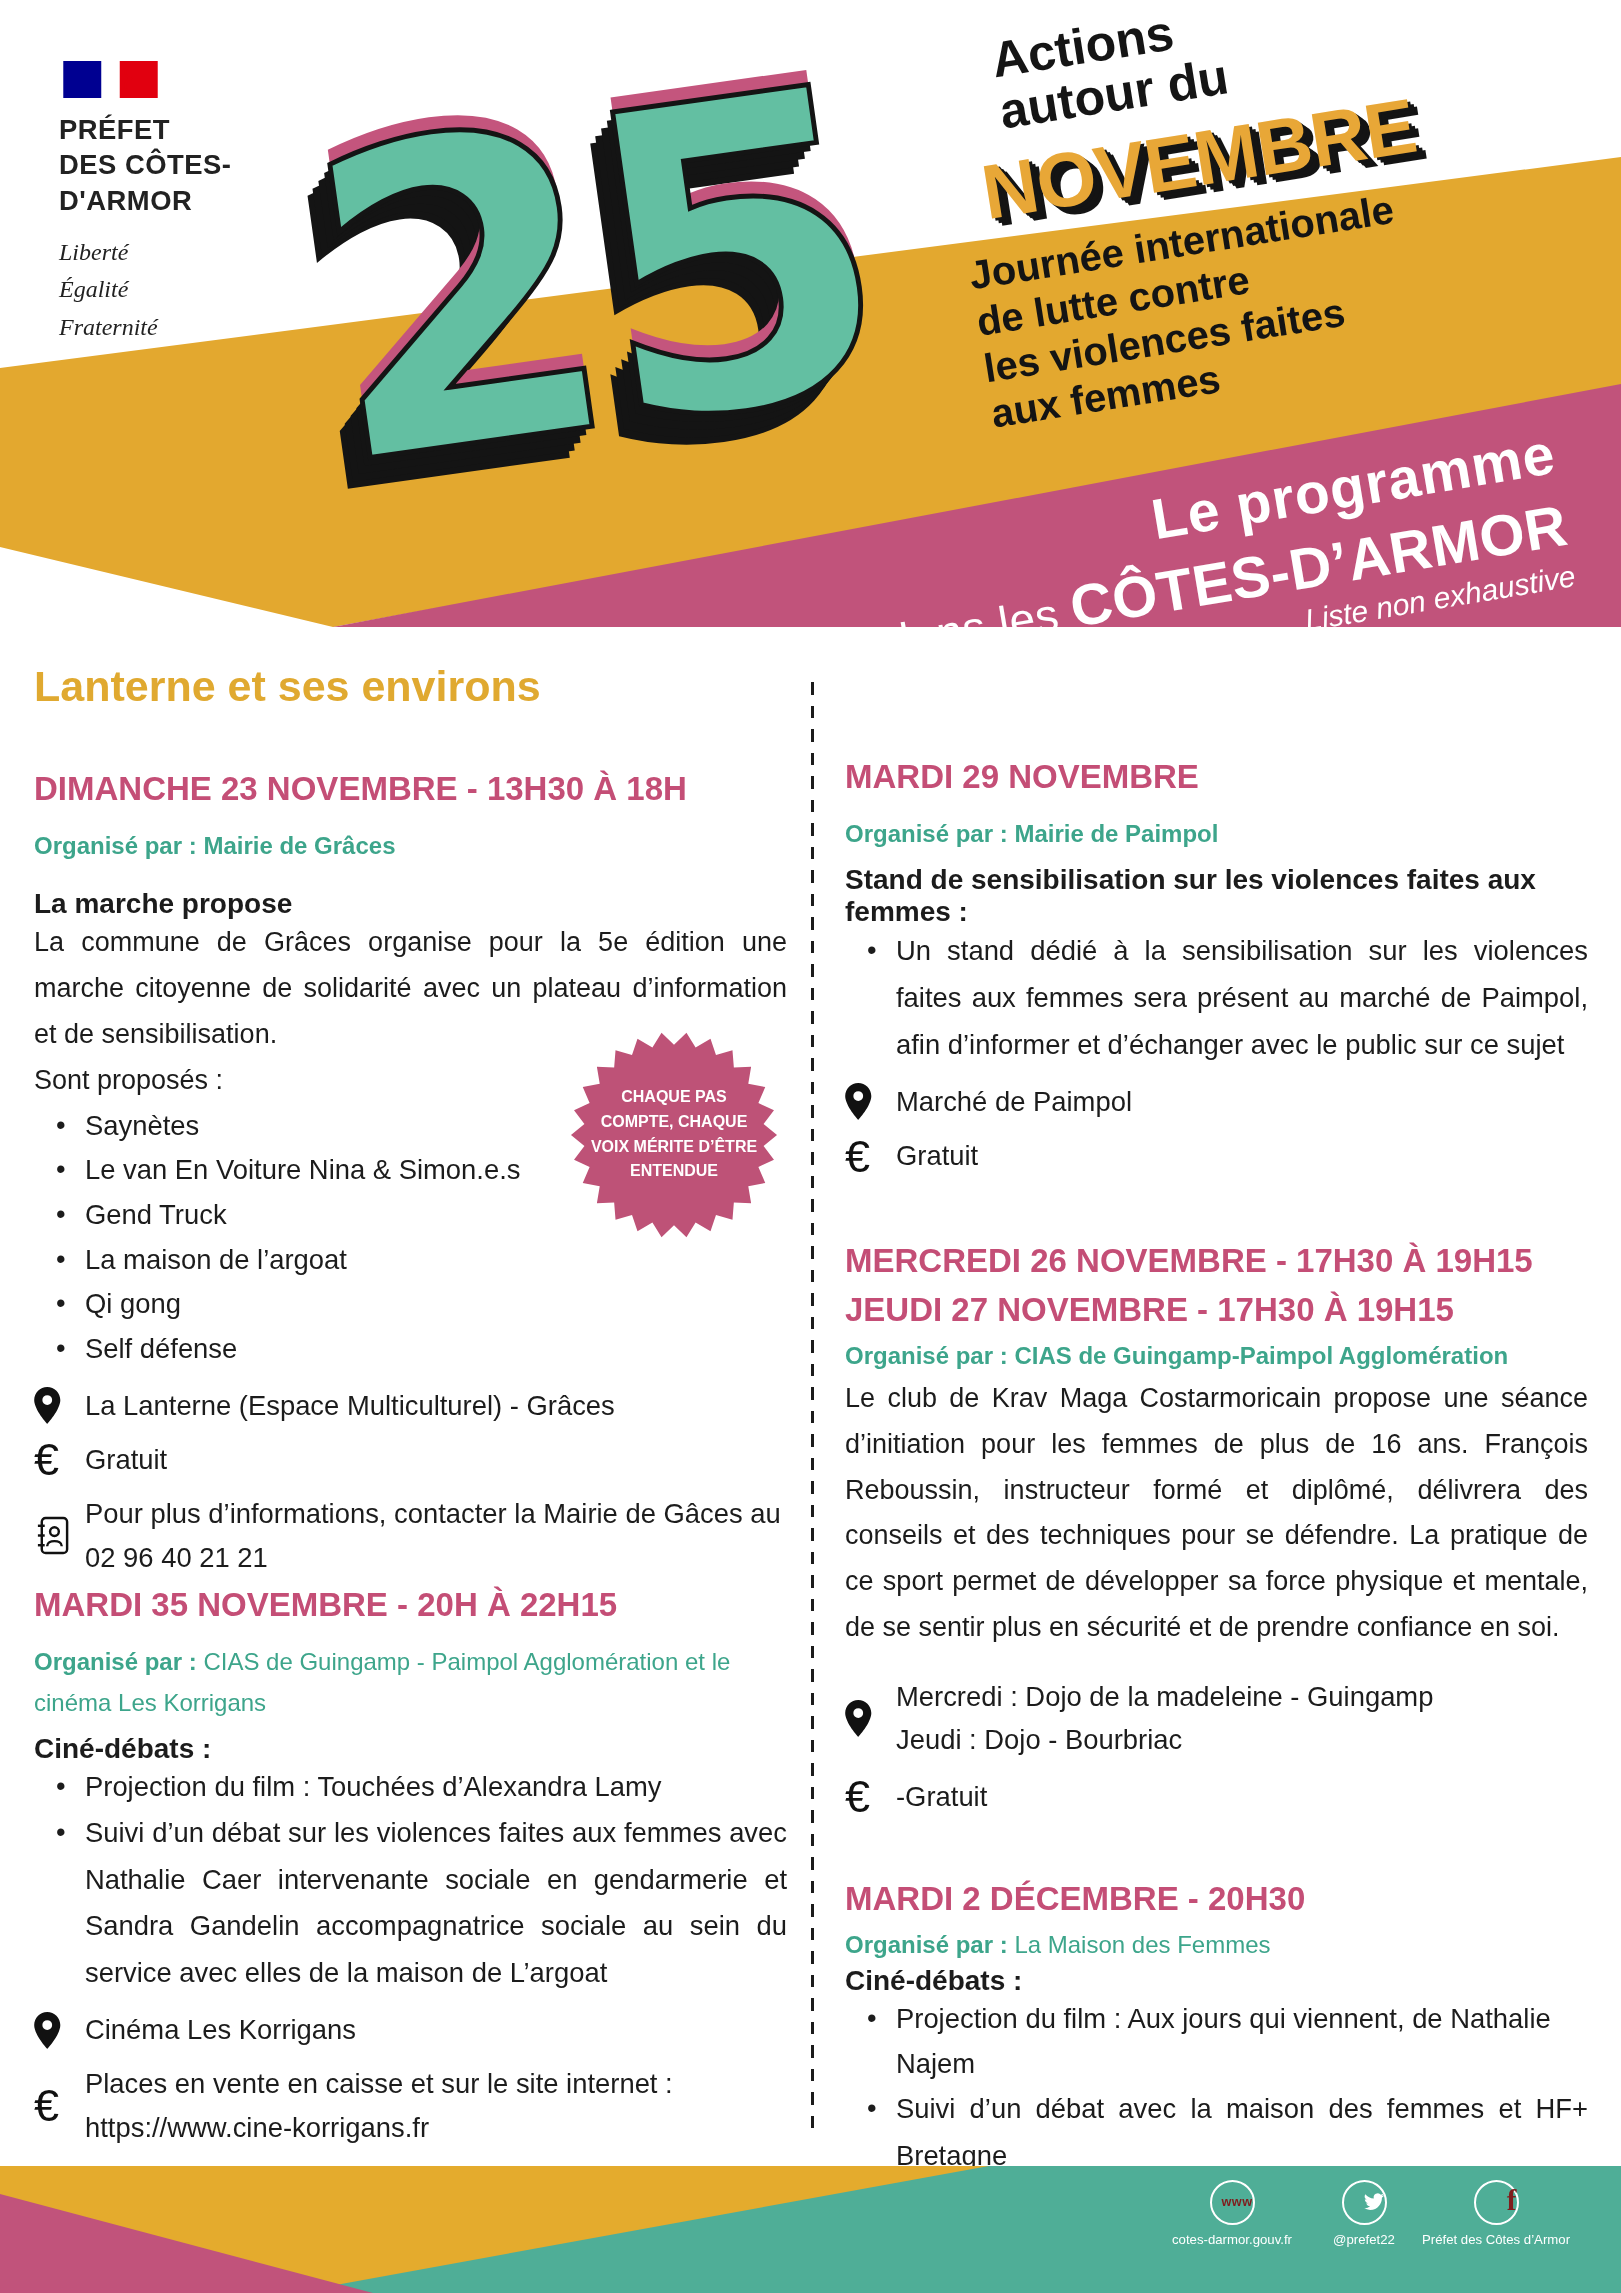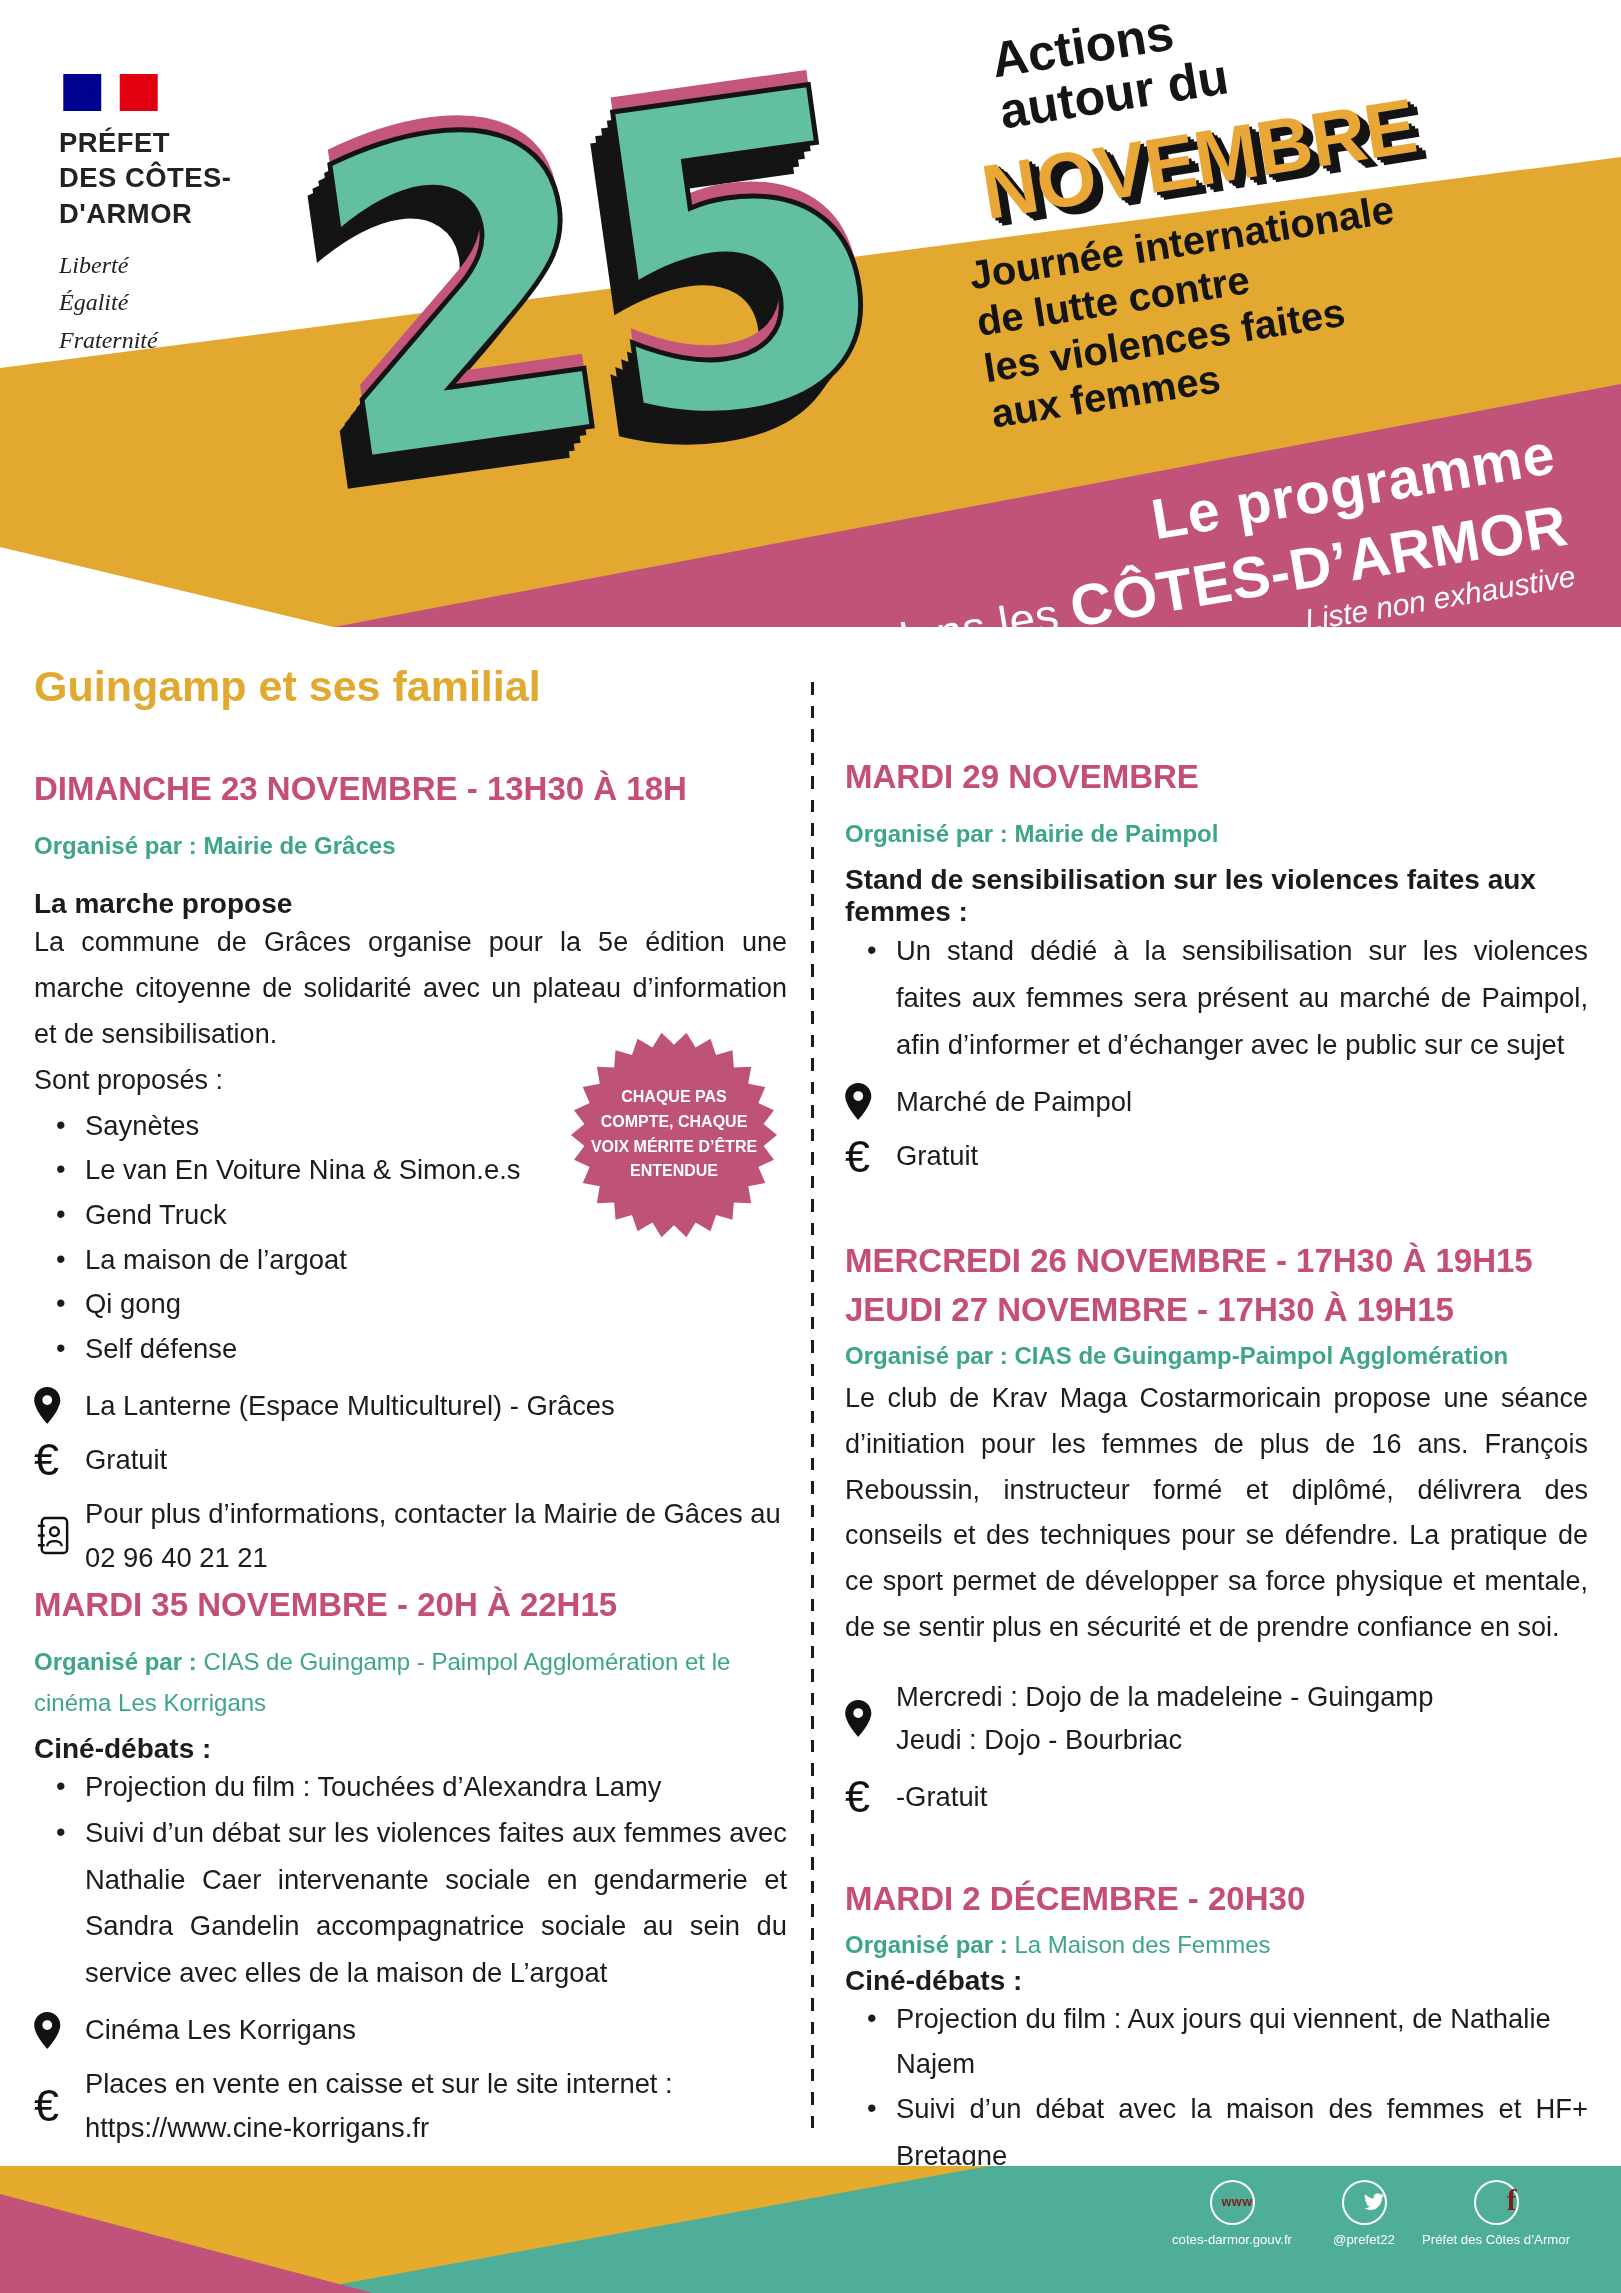--- a/index.html
+++ b/index.html
@@ -5,21 +5,21 @@
   html,body{margin:0;padding:0;background:#fff;}
   .page{position:relative;width:1621px;height:2294px;background:#ffffff;overflow:hidden;
         font-family:"Liberation Sans",sans-serif;color:#1c1c1c;}
 
   
   .hero{position:absolute;left:0;top:0;width:1621px;height:627px;overflow:hidden;background:#fff;}
   .band{position:absolute;left:0;top:0;width:1621px;height:627px;}
   .band-yellow{background:#E3A82F;clip-path:polygon(0 368px,1621px 157px,1621px 392px,333px 627px,0 547px);}
   .band-pink{background:#C1537B;clip-path:polygon(333px 627px,1621px 384px,1621px 627px);}
 
-  .gov-logo{position:absolute;left:59px;top:74px;}
+  .gov-logo{position:absolute;left:59px;top:61px;}
   .flag{display:block;margin-left:3.9px;}
   .gov-name{margin-top:13.7px;font-weight:700;font-size:27.4px;line-height:1.3;color:#222;letter-spacing:0.5px;}
   .gov-motto{margin-top:15.7px;font-family:"Liberation Serif",serif;font-style:italic;font-size:24px;line-height:1.55;color:#222;}
 
   .big25{position:absolute;left:314px;top:67px;font-size:423px;font-weight:700;
          font-family:"DejaVu Sans","Liberation Sans",sans-serif;
          color:#63BFA2;transform:rotate(-8deg);letter-spacing:-17.6px;line-height:1;
          -webkit-text-stroke:4.9px #141414;
          text-shadow:0 -14.7px 0 #C4557D, -6.9px 7.8px 0 #141414, -13.7px 14.7px 0 #141414,
                      -20.6px 21.6px 0 #141414, -26.5px 28px 0 #141414;}
@@ -133,21 +133,21 @@
     <div class="programme">
       <div class="prog-1">Le programme</div>
       <div class="prog-2"><span class="light">dans les </span><span>CÔTES-D’ARMOR</span></div>
       <div class="prog-3">Liste non exhaustive</div>
     </div>
   </header>
 
   <div class="divider"></div>
 
   <section class="col col-left">
-    <h1 class="region-title">Guingamp et ses familial</h1>
+    <h1 class="region-title">Lanterne et ses environs</h1>
 
     <h2 class="evt">DIMANCHE 23 NOVEMBRE - 13H30 À 18H</h2>
     <div class="org bold-val mt-sm mb-md">
       <span class="lbl">Organisé par :</span>
       <span class="val">Mairie de Grâces</span>
     </div>
     <h4 class="sub">La marche propose</h4>
     <p class="body just">La commune de Grâces organise pour la 5e édition une marche citoyenne de solidarité avec un plateau d’information et de sensibilisation.</p>
     <p class="body">Sont proposés :</p>
     <ul class="blist">

